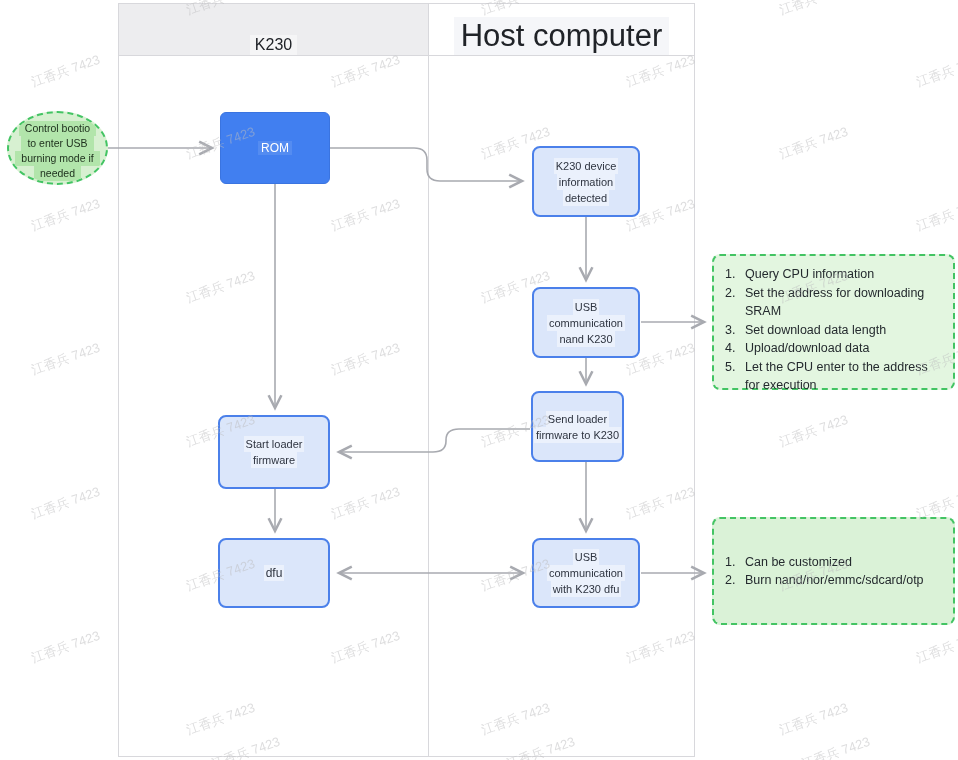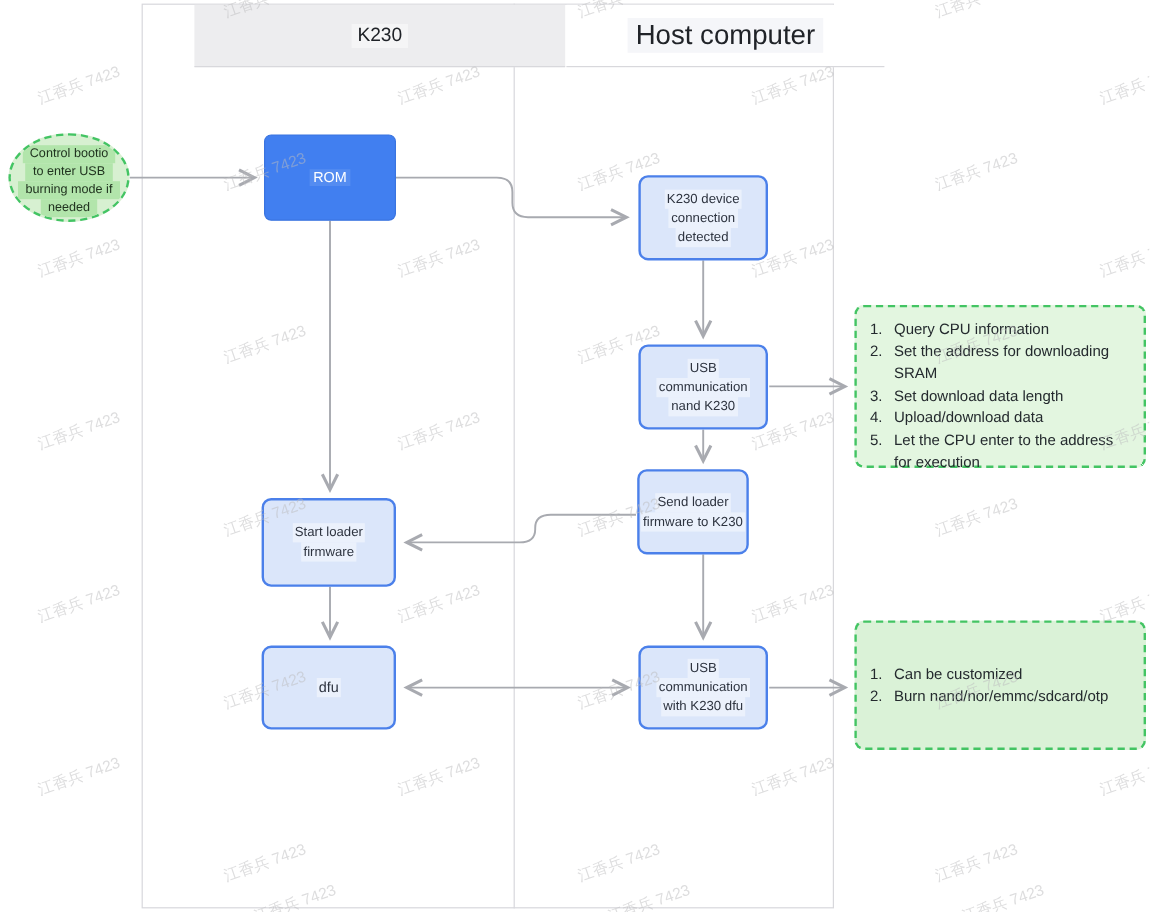--- a/index.html
+++ b/index.html
@@ -2,25 +2,25 @@
 <html style="--accent-blue: #417ff0; --rom-border: #3a74e0; --node-fill: #dbe6fa; --node-border: #4b80ea; --node-text: #2e3440; --green-border: #43c463; --green-fill-light: #e3f6e0; --green-fill: #daf2d7; --ellipse-fill: #d7f0d1; --ellipse-highlight: #b2e5ab; --ellipse-text: #20331f; --lane-border: #d8d8dc; --header-fill: #ededef; --title-color: #202328; --connector: #a8aab0; --list-text: #242a2e; --watermark-color: #bcbcbe;"><head>
 <meta charset="utf-8">
 <style>
   html,body{margin:0;padding:0;background:#ffffff;}
   .canvas{position:relative;width:958px;height:760px;background:#fff;overflow:hidden;
           font-family:"Liberation Sans","DejaVu Sans",sans-serif;}
   
   .lane-frame{position:absolute;border:1px solid var(--lane-border,#d8d8dc);background:transparent;box-sizing:border-box;}
   .lane-divider{position:absolute;width:1px;background:var(--lane-border,#d8d8dc);}
   .lane-header{position:absolute;box-sizing:border-box;border-bottom:1px solid var(--lane-border,#d8d8dc);
-               display:flex;align-items:center;justify-content:center;margin-left:43px;}
+               display:flex;align-items:flex-end;justify-content:center;}
   .lane-header.gray{background:var(--header-fill,#ededef);}
   .lane-header.white{background:#ffffff;}
   .lane-title-sm{font-size:16px;color:var(--title-color,#202328);background:rgba(255,255,255,0.45);padding:1px 5px;}
-  .lane-title-lg{font-size:23px;color:var(--title-color,#202328);background:#f5f6f9;padding:1px 7px;}
+  .lane-title-lg{font-size:31px;color:var(--title-color,#202328);background:#f5f6f9;padding:1px 7px;}
   
   svg.connectors{position:absolute;left:0;top:0;z-index:2;}
   svg.connectors path{fill:none;stroke:var(--connector,#a8aab0);stroke-width:1.6px;}
   
   .node{position:absolute;z-index:3;box-sizing:border-box;display:flex;flex-direction:column;
         align-items:center;justify-content:center;text-align:center;}
   .node.blue{background:var(--node-fill,#dbe6fa);border:2px solid var(--node-border,#4b80ea);
              border-radius:8px;color:var(--node-text,#2e3440);font-size:11px;line-height:16px;}
   .node.blue .bl{background:rgba(255,255,255,0.45);padding:0 2px;}
   .node.rom{background:var(--accent-blue,#417ff0);border:1px solid var(--rom-border,#3a74e0);
@@ -85,21 +85,21 @@
     <span class="el">burning mode if</span>
     <span class="el">needed</span>
   </div>
 
   <div class="node rom" style="left:220px;top:112px;width:110px;height:72px">
     <span class="rl">ROM</span>
   </div>
 
   <div class="node blue" style="left:532px;top:146px;width:108px;height:71px">
     <span class="bl">K230 device</span>
-    <span class="bl">connection</span>
+    <span class="bl">information</span>
     <span class="bl">detected</span>
   </div>
 
   <div class="node blue" style="left:532px;top:287px;width:108px;height:71px">
     <span class="bl">USB</span>
     <span class="bl">communication</span>
     <span class="bl">nand K230</span>
   </div>
 
   <div class="node blue" style="left:531px;top:391px;width:93px;height:71px">

